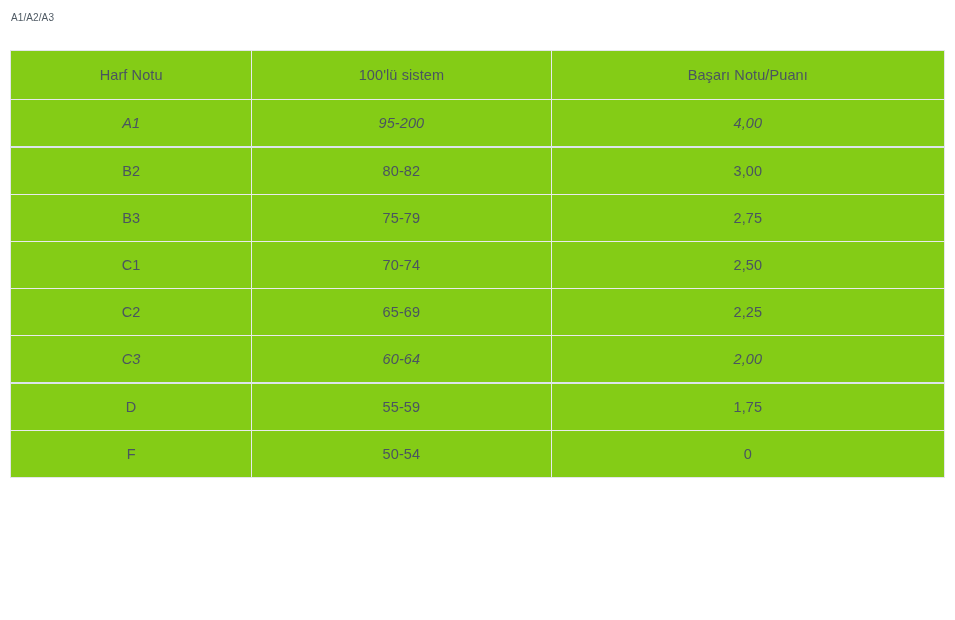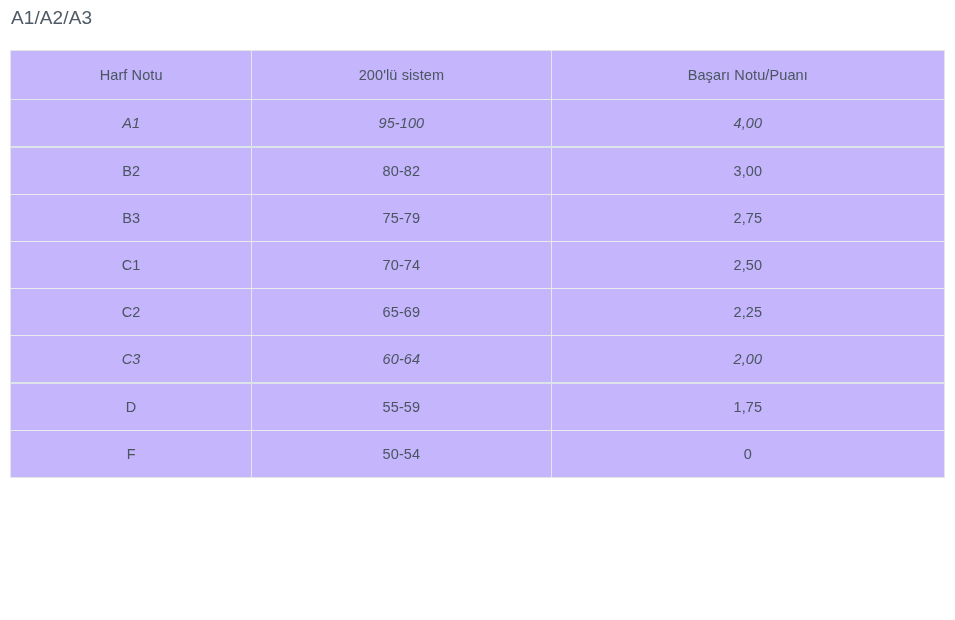--- a/index.html
+++ b/index.html
@@ -22,40 +22,40 @@
     width: 955px;
     height: 620px;
     box-sizing: border-box;
   }
 
   
   .caption {
     position: absolute;
     left: 11px;
     top: 8px;
-    font-size: 19px;
+    font-size: 10px;
     line-height: 19px;
     color: #4f5a64;
     letter-spacing: 0.1px;
     white-space: nowrap;
   }
 
   
   .table-wrap {
     position: absolute;
     left: 10px;
     top: 50px;
     width: 935px;
   }
 
   table.grades {
     width: 935px;
     border-collapse: collapse;
     table-layout: fixed;
-    background: #c4b5fd;
+    background: #84cc16;
     border-top: 1px solid #e3e6e8;
     border-left: 1px solid #e3e6e8;
     border-right: 1px solid #e3e6e8;
     border-bottom: 1px solid #e3e6e8;
   }
 
   table.grades col.c0 { width: 241px; }
   table.grades col.c1 { width: 299px; }
   table.grades col.c2 { width: 393px; }
 
@@ -106,28 +106,28 @@
   <div class="table-wrap">
     <table class="grades">
       <colgroup>
         <col class="c0">
           <col class="c1">
           <col class="c2">
       </colgroup>
       <thead>
         <tr>
           <th>Harf Notu</th>
-          <th>200'lü sistem</th>
+          <th>100'lü sistem</th>
           <th>Başarı Notu/Puanı</th>
         </tr>
       </thead>
       <tbody id="grades-body">
           <tr class="tint-below">
             <td>A1</td>
-            <td>95-100</td>
+            <td>95-200</td>
             <td>4,00</td>
           </tr>
           <tr>
             <td>B2</td>
             <td>80-82</td>
             <td>3,00</td>
           </tr>
           <tr>
             <td>B3</td>
             <td>75-79</td>

